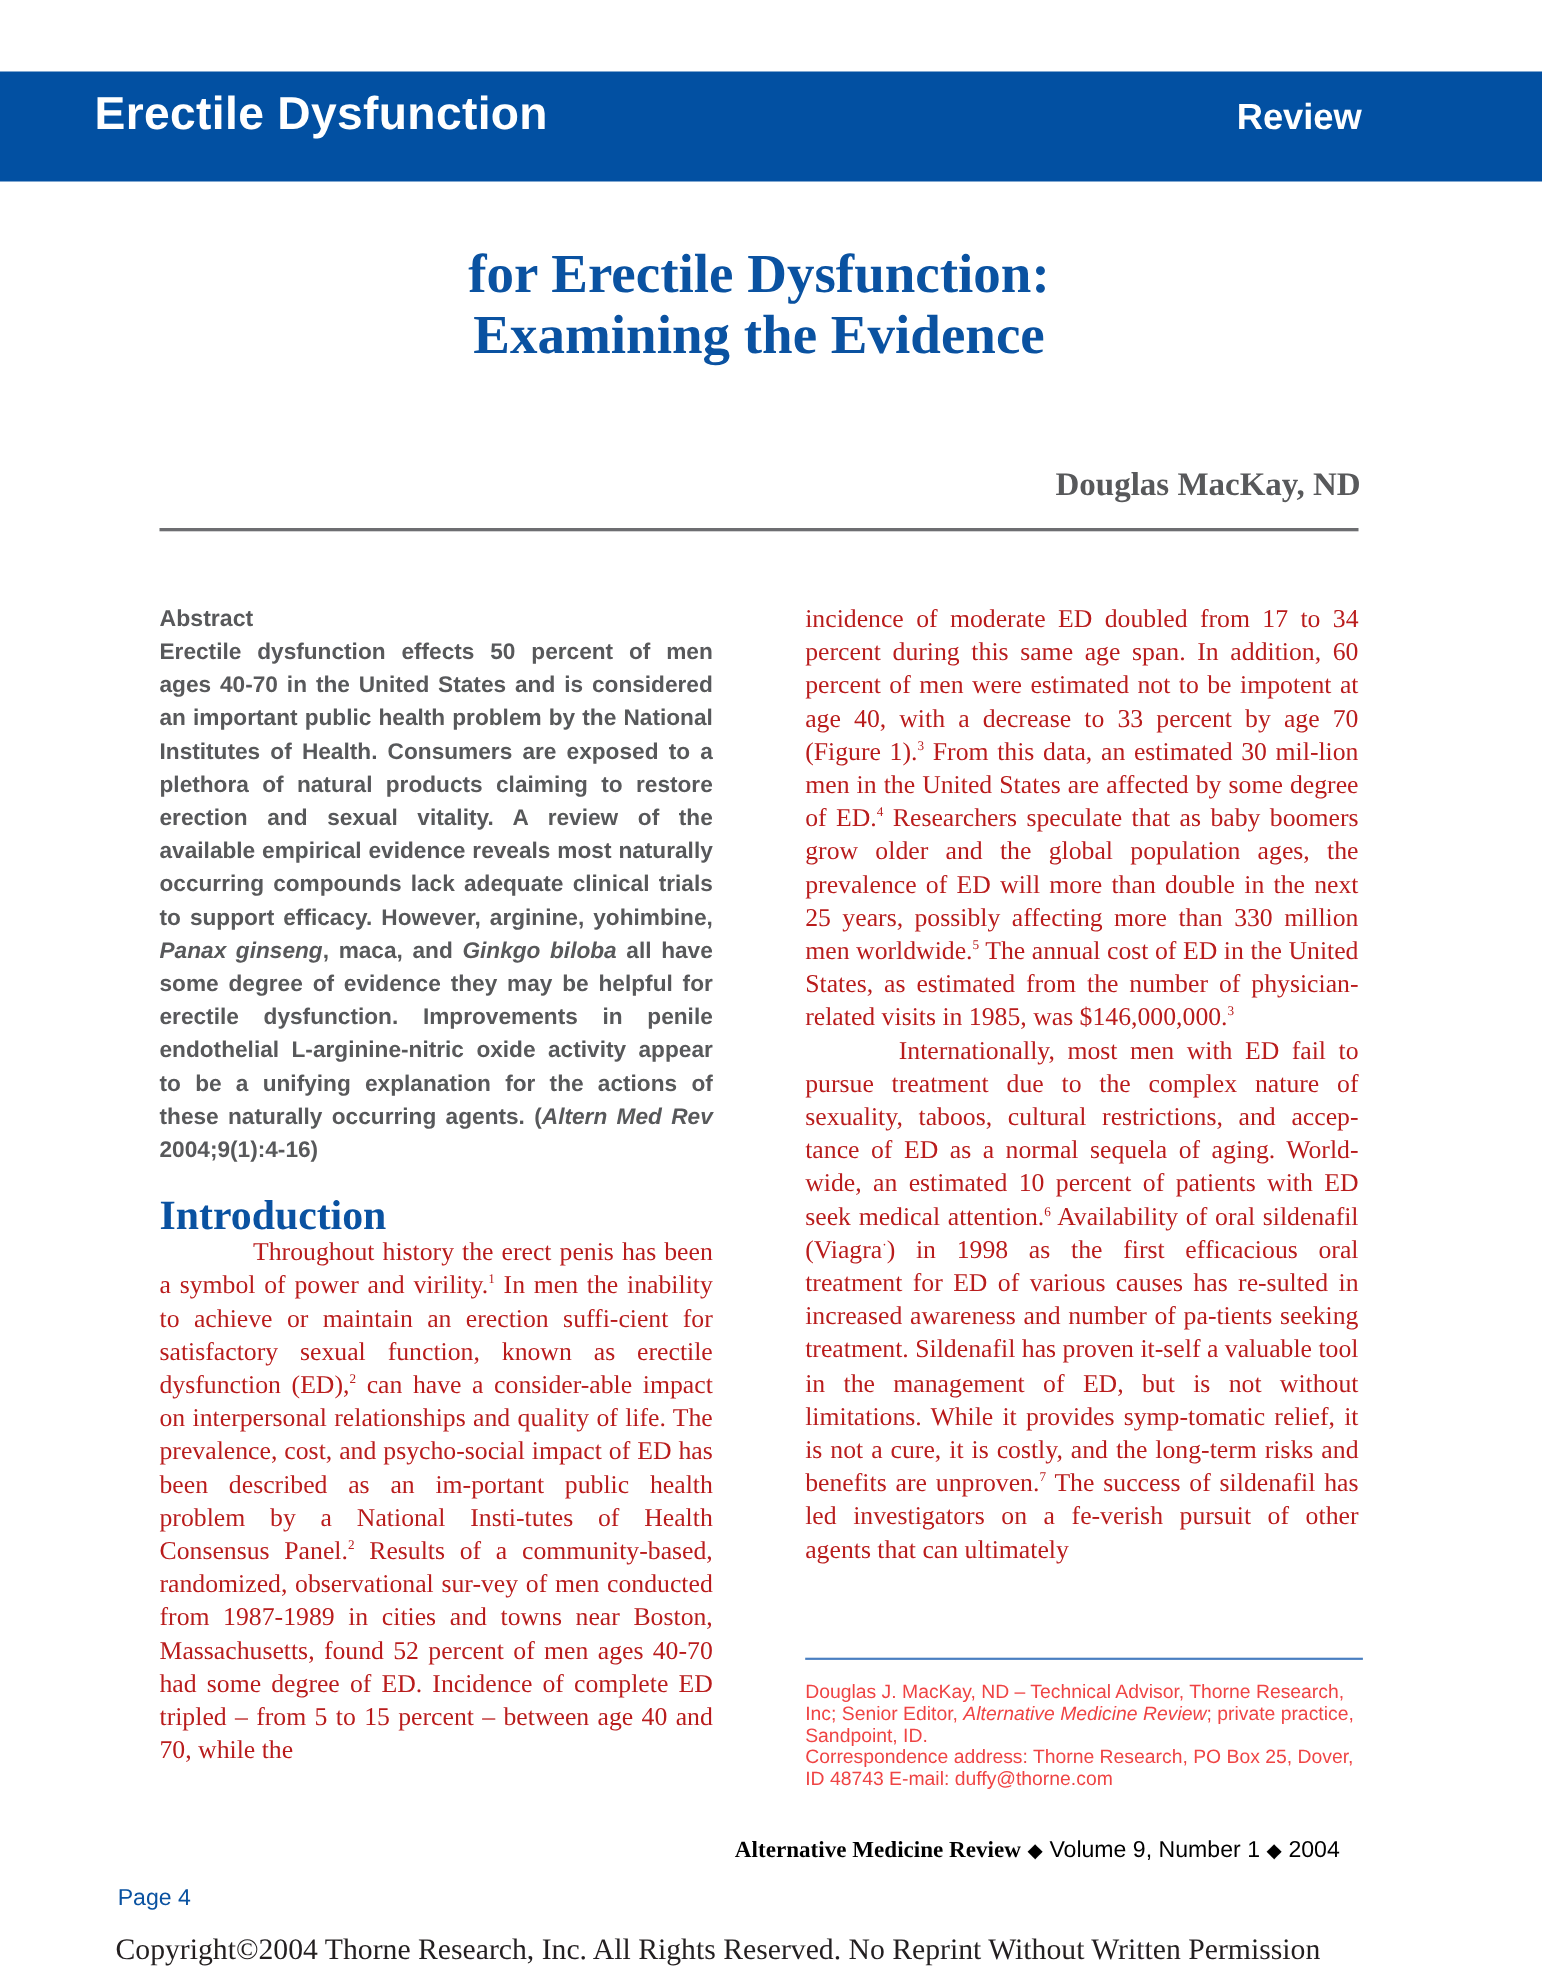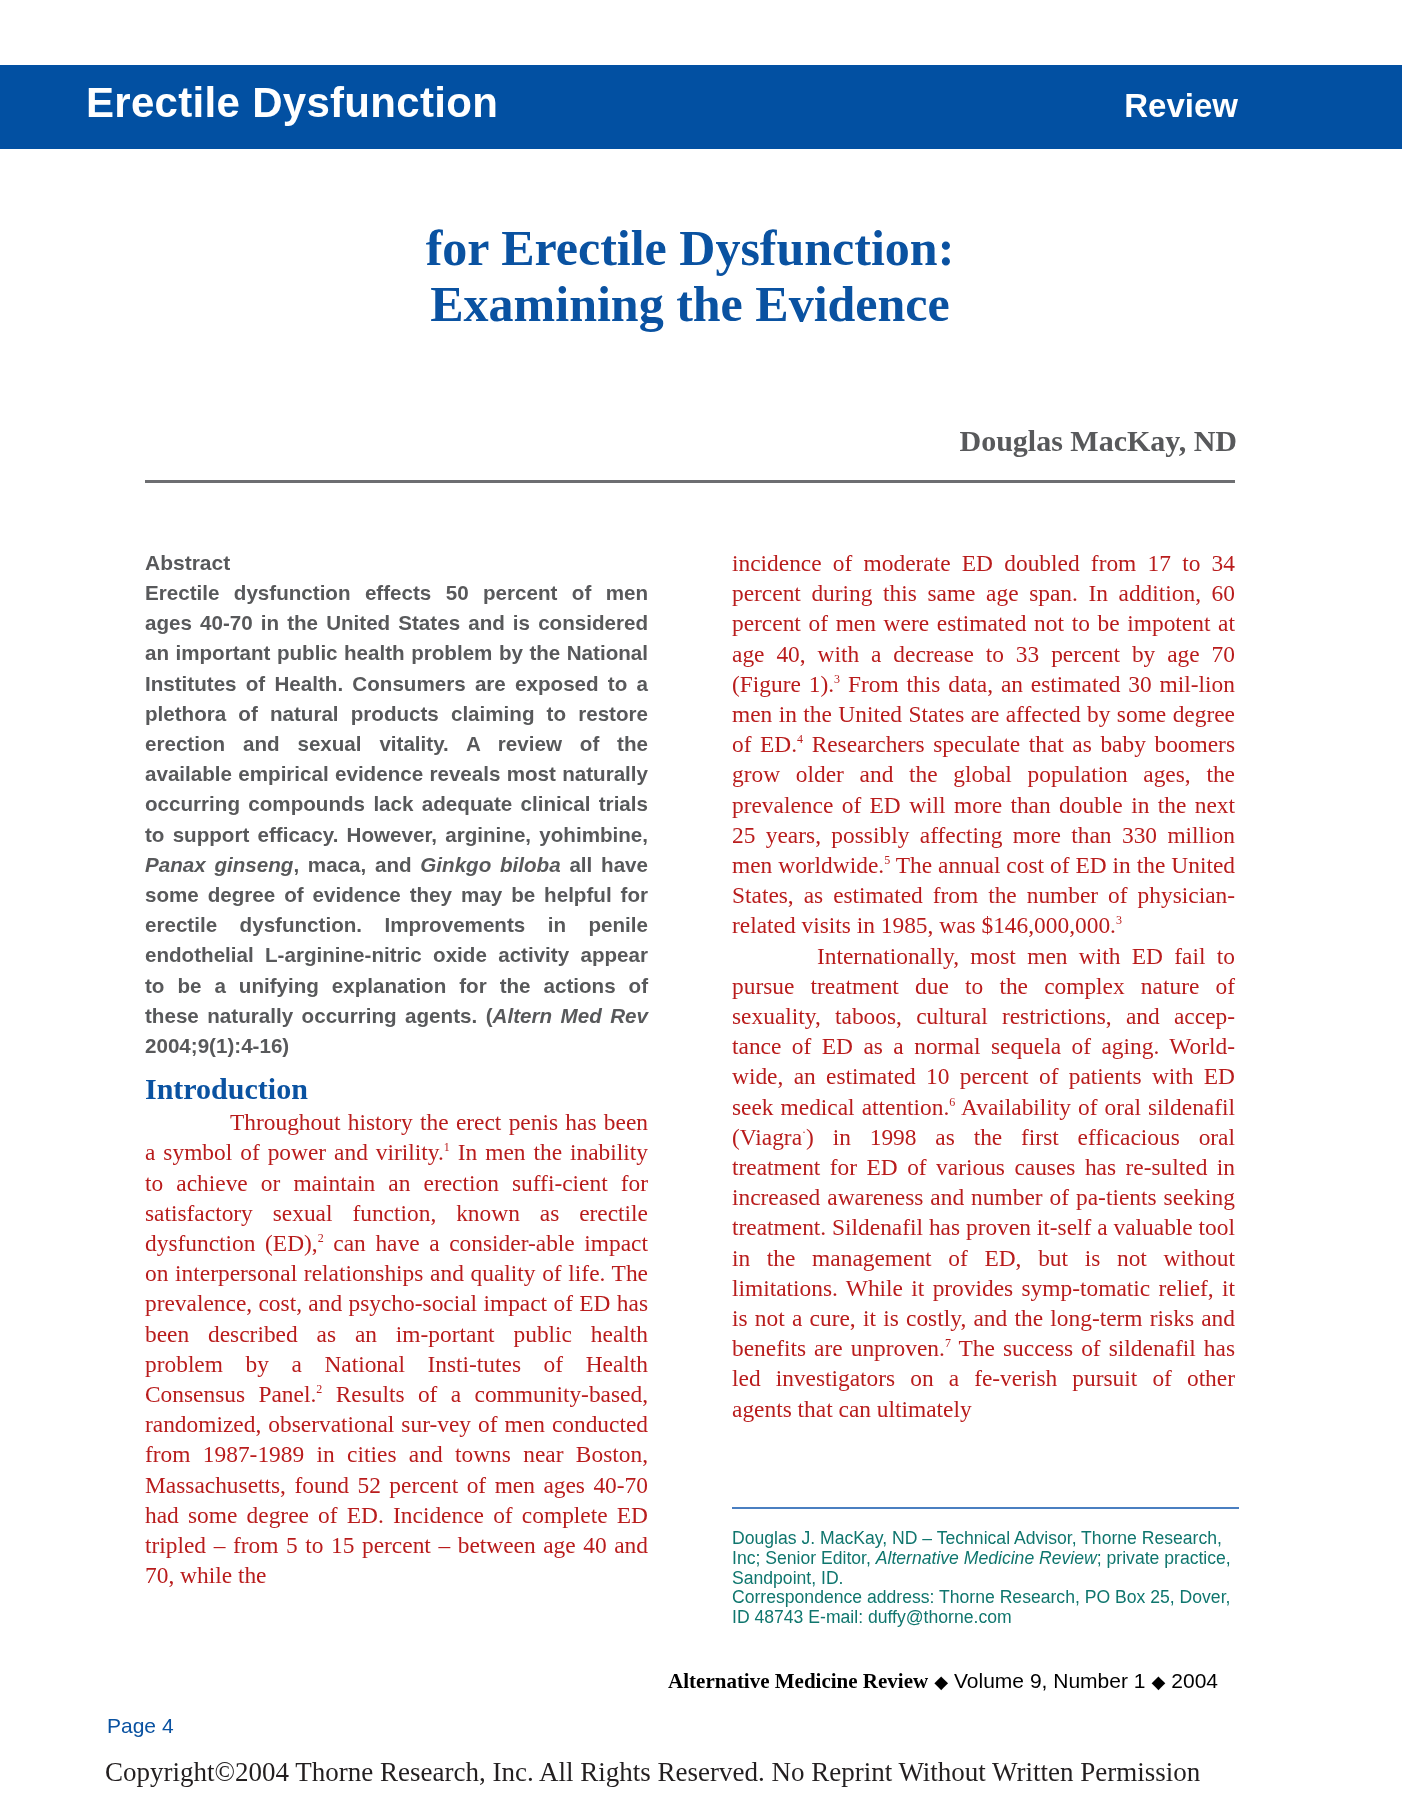--- a/index.html
+++ b/index.html
@@ -1,43 +1,43 @@
 <!DOCTYPE html>
 <html><head>
 <meta charset="utf-8">
 <style>
   html, body { margin: 0; padding: 0; background: #ffffff; }
   body { width: 1402px; height: 1800px; position: relative; overflow: hidden; font-family: "Liberation Serif", serif; }
 
-  .header-band { position: absolute; left: 0; top: 65px; width: 1402px; height: 84px; background: #0250a2; }
+  .header-band { position: absolute; left: 0; top: 65px; width: 1402px; height: 100px; background: #0250a2; }
   .header-section { position: absolute; left: 86px; top: 14px; color: #fff; font-family: "Liberation Sans", sans-serif; font-weight: bold; font-size: 42px; letter-spacing: 0.3px; }
   .header-type { position: absolute; right: 164px; top: 22px; color: #fff; font-family: "Liberation Sans", sans-serif; font-weight: bold; font-size: 33px; }
 
   .title-block { position: absolute; left: 300px; top: 220px; width: 780px; text-align: center; color: #0a52a1; font-family: "Liberation Serif", serif; font-weight: bold; font-size: 50px; line-height: 56px; }
   .title-line { display: block; }
 
   .author { position: absolute; right: 165px; top: 424px; color: #58595b; font-family: "Liberation Serif", serif; font-weight: bold; font-size: 30px; }
   .title-rule { position: absolute; left: 145px; top: 480px; width: 1090px; height: 3px; background: #6d6e71; }
 
   .col-left { position: absolute; left: 145px; top: 548px; width: 503px; }
   .col-right { position: absolute; left: 732px; top: 548px; width: 503px; }
 
   .abstract-heading { font-family: "Liberation Sans", sans-serif; font-weight: bold; font-size: 21px; color: #58595b; line-height: 30px; }
   .abstract-body { font-family: "Liberation Sans", sans-serif; font-weight: bold; font-size: 20.6px; color: #58595b; line-height: 30.2px; text-align: justify; }
   .abstract-body i { font-style: italic; }
 
-  .intro-heading { margin-top: 10px; font-family: "Liberation Serif", serif; font-weight: bold; font-size: 30px; color: #0a52a1; line-height: 36px; }
+  .intro-heading { margin-top: 26px; font-family: "Liberation Serif", serif; font-weight: bold; font-size: 38px; color: #0a52a1; line-height: 36px; }
 
   .body-text { font-family: "Liberation Serif", serif; font-size: 23.4px; color: #b91c1c; line-height: 30.2px; text-align: justify; hyphens: manual; }
   .body-text p { margin: 0; }
   .indent { text-indent: 85px; }
   sup { font-size: 12px; line-height: 0; vertical-align: 9px; }
 
   .footnote-rule { position: absolute; left: 732px; top: 1507px; width: 507px; height: 2px; background: #4a7fc1; }
-  .footnote { position: absolute; left: 732px; top: 1529px; width: 510px; font-family: "Liberation Sans", sans-serif; font-size: 17.6px; line-height: 19.8px; color: #0f766e; }
+  .footnote { position: absolute; left: 732px; top: 1529px; width: 510px; font-family: "Liberation Sans", sans-serif; font-size: 17.6px; line-height: 19.8px; color: #ef4444; }
   .footnote i { font-style: italic; }
 
   .footer-page { position: absolute; left: 107px; top: 1714px; font-family: "Liberation Sans", sans-serif; font-size: 21px; color: #0a52a1; text-align: right; }
   .footer-journal { position: absolute; right: 184px; top: 1669px; font-size: 21px; color: #000000; white-space: nowrap; }
   .footer-journal .jname { font-family: "Liberation Serif", serif; font-weight: bold; }
   .footer-journal .jrest { font-family: "Liberation Sans", sans-serif; }
   .diamond { font-family: "DejaVu Sans", sans-serif; font-size: 18px; margin: 0 6px; }
 
   .copyright { position: absolute; left: 105px; top: 1757px; font-family: "Liberation Serif", serif; font-size: 27px; color: #231f20; white-space: nowrap; }
 </style>

